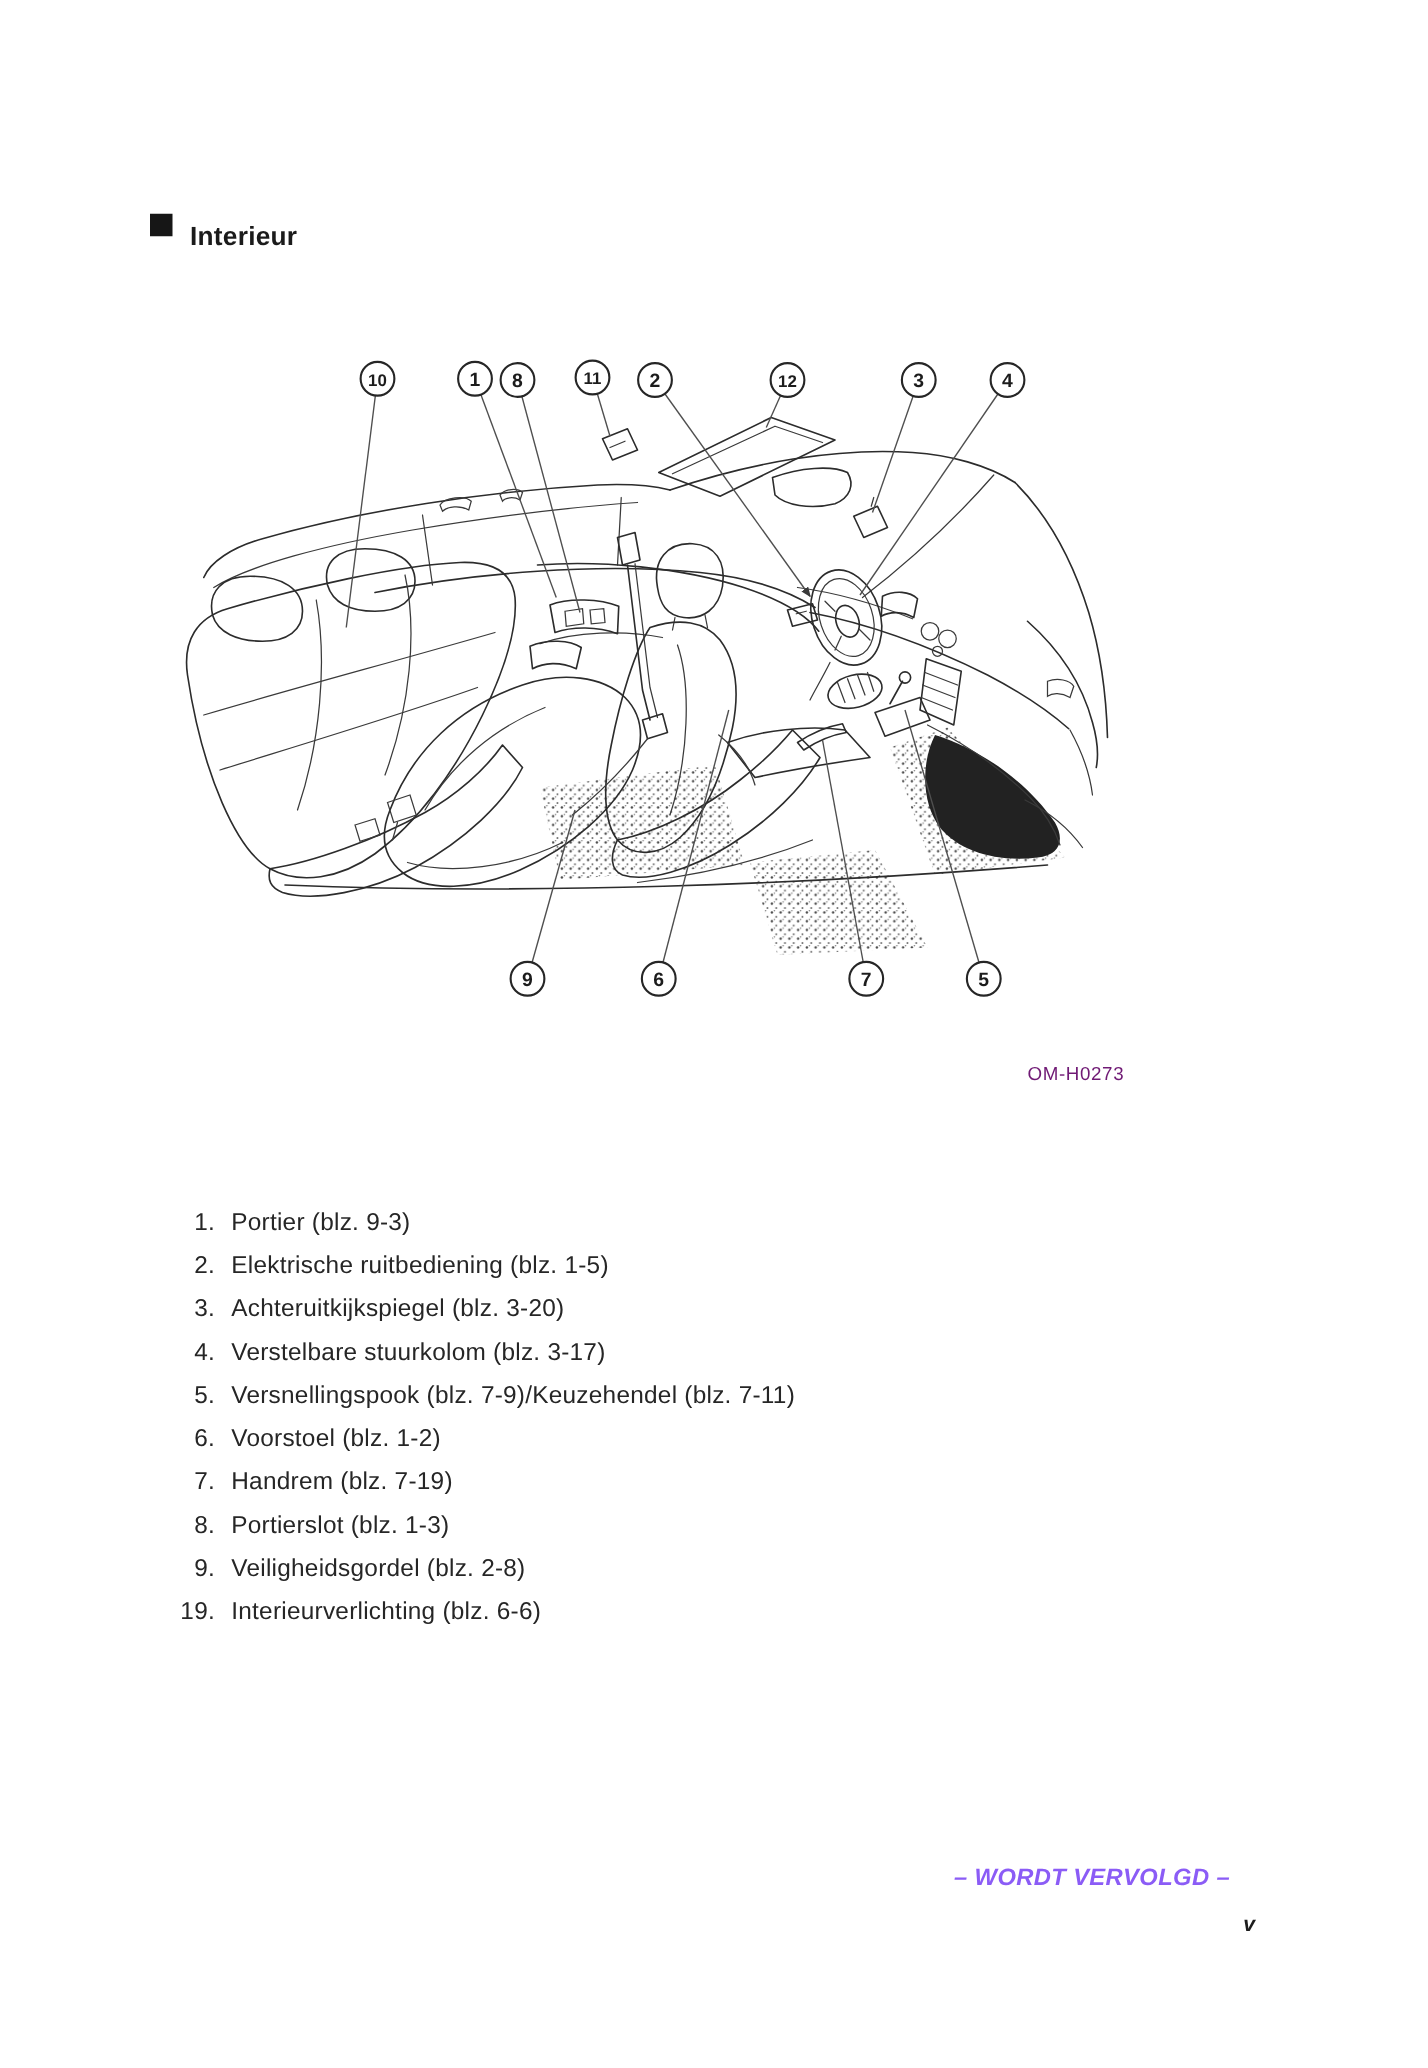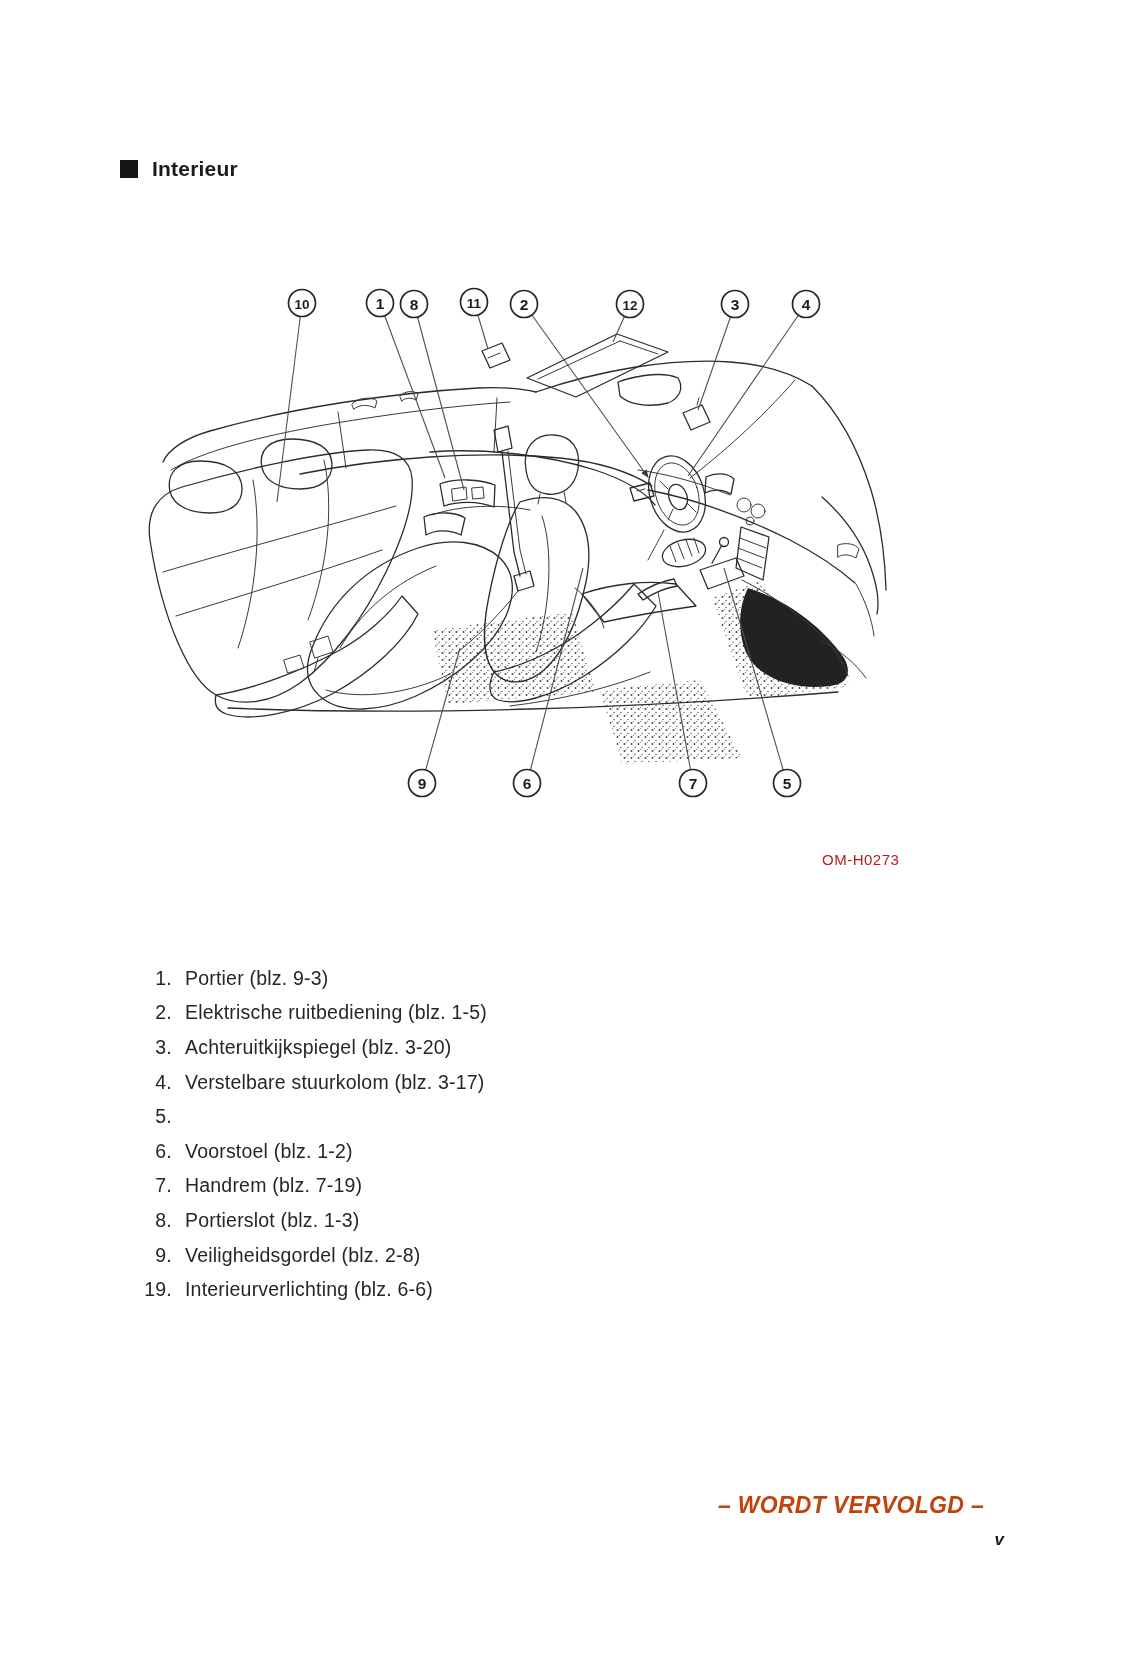--- a/index.html
+++ b/index.html
@@ -4,41 +4,41 @@
 <style>
   html,body{margin:0;padding:0;background:#d9d9d9;}
   .page{
     position:relative;width:1142px;height:1654px;margin:0 auto;
     background:#ffffff;overflow:hidden;
     font-family:"Liberation Sans",sans-serif;color:#1f1f1f;
   }
   
   .heading{position:absolute;left:120px;top:157px;display:flex;align-items:center;}
   .heading .sq{width:18px;height:18px;background:#161616;margin-right:14px;}
-  .heading .t{font-size:21px;font-weight:bold;letter-spacing:.2px;color:#1b1b1b;}
+  .heading .t{font-size:21px;font-weight:bold;letter-spacing:.2px;color:#1b1b1b;margin-top:21px;}
   
   #diagram-svg{position:absolute;left:105px;top:248px;}
   #diagram-svg path, #diagram-svg ellipse, #diagram-svg circle, #diagram-svg line{
     vector-effect:non-scaling-stroke;
   }
   .ink{stroke:#2c2c2c;stroke-width:1.3;fill:none;stroke-linecap:round;stroke-linejoin:round;}
   .ink-thin{stroke:#3a3a3a;stroke-width:1;fill:none;stroke-linecap:round;}
   .leader{stroke:#4f4f4f;stroke-width:1.1;}
   .callout-circle{fill:#ffffff;stroke:#262626;stroke-width:1.7;}
   .callout-label{font-family:"Liberation Sans",sans-serif;font-weight:700;fill:#1c1c1c;
     text-anchor:middle;}
   
-  .figcode{position:absolute;left:822px;top:851px;font-size:15px;color:#b91c1c;letter-spacing:.5px;}
+  .figcode{position:absolute;left:822px;top:851px;font-size:15px;color:#701a75;letter-spacing:.5px;}
   
   .list{position:absolute;left:126px;top:961px;}
   .list-row{display:flex;align-items:center;height:34.6px;font-size:19.5px;color:#262626;letter-spacing:.2px;}
   .list-row .num{width:46px;text-align:right;margin-right:13px;}
   .list-row .txt{white-space:nowrap;}
   
-  .footer-note{position:absolute;right:158px;top:1492px;font-size:23px;font-weight:bold;font-style:italic;color:#c2410c;letter-spacing:.3px;}
+  .footer-note{position:absolute;right:158px;top:1492px;font-size:19px;font-weight:bold;font-style:italic;color:#8b5cf6;letter-spacing:.3px;}
   .page-number{position:absolute;right:138px;top:1530px;font-size:17px;font-weight:bold;font-style:italic;color:#1d1d1d;}
 </style>
 </head>
 <body>
 
 <div class="page">
 
   <div class="heading">
     <span class="sq"></span>
     <span class="t">Interieur</span>
@@ -240,20 +240,21 @@
     <div class="list-row">
         <span class="num">3.</span>
         <span class="txt">Achteruitkijkspiegel (blz. 3-20)</span>
       </div>
     <div class="list-row">
         <span class="num">4.</span>
         <span class="txt">Verstelbare stuurkolom (blz. 3-17)</span>
       </div>
     <div class="list-row">
         <span class="num">5.</span>
+        <span class="txt">Versnellingspook (blz. 7-9)/Keuzehendel (blz. 7-11)</span>
       </div>
     <div class="list-row">
         <span class="num">6.</span>
         <span class="txt">Voorstoel (blz. 1-2)</span>
       </div>
     <div class="list-row">
         <span class="num">7.</span>
         <span class="txt">Handrem (blz. 7-19)</span>
       </div>
     <div class="list-row">

